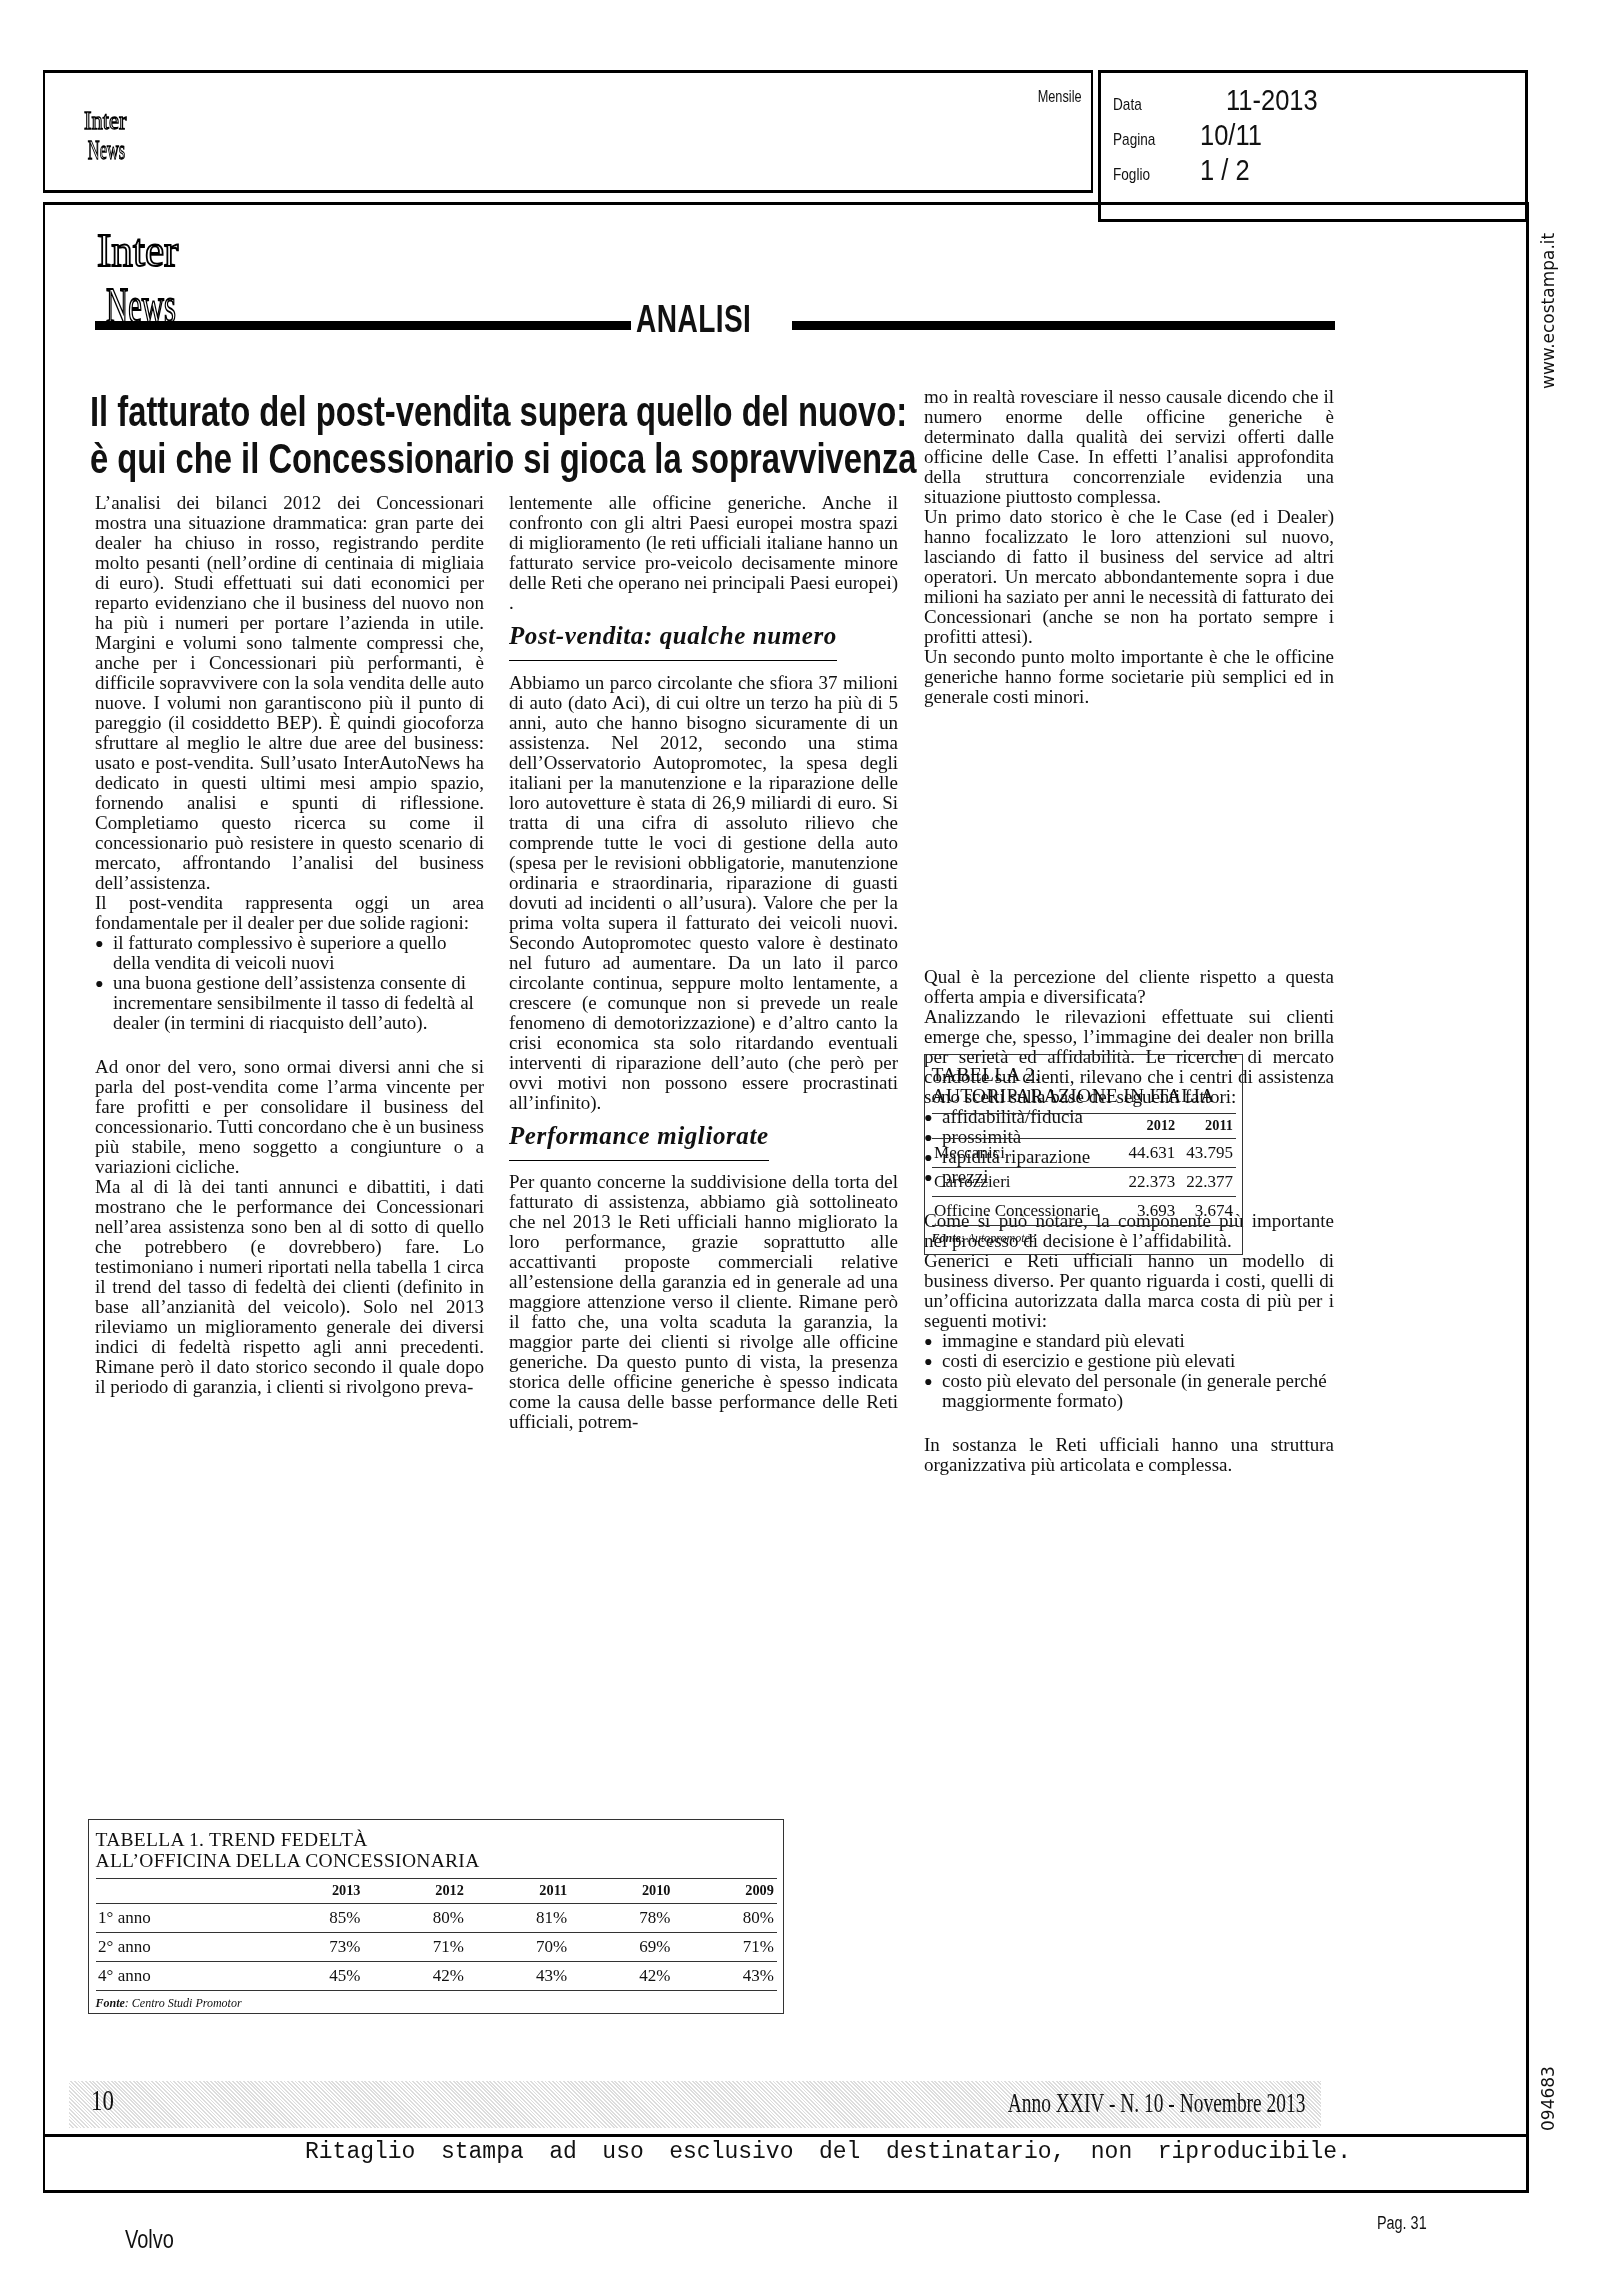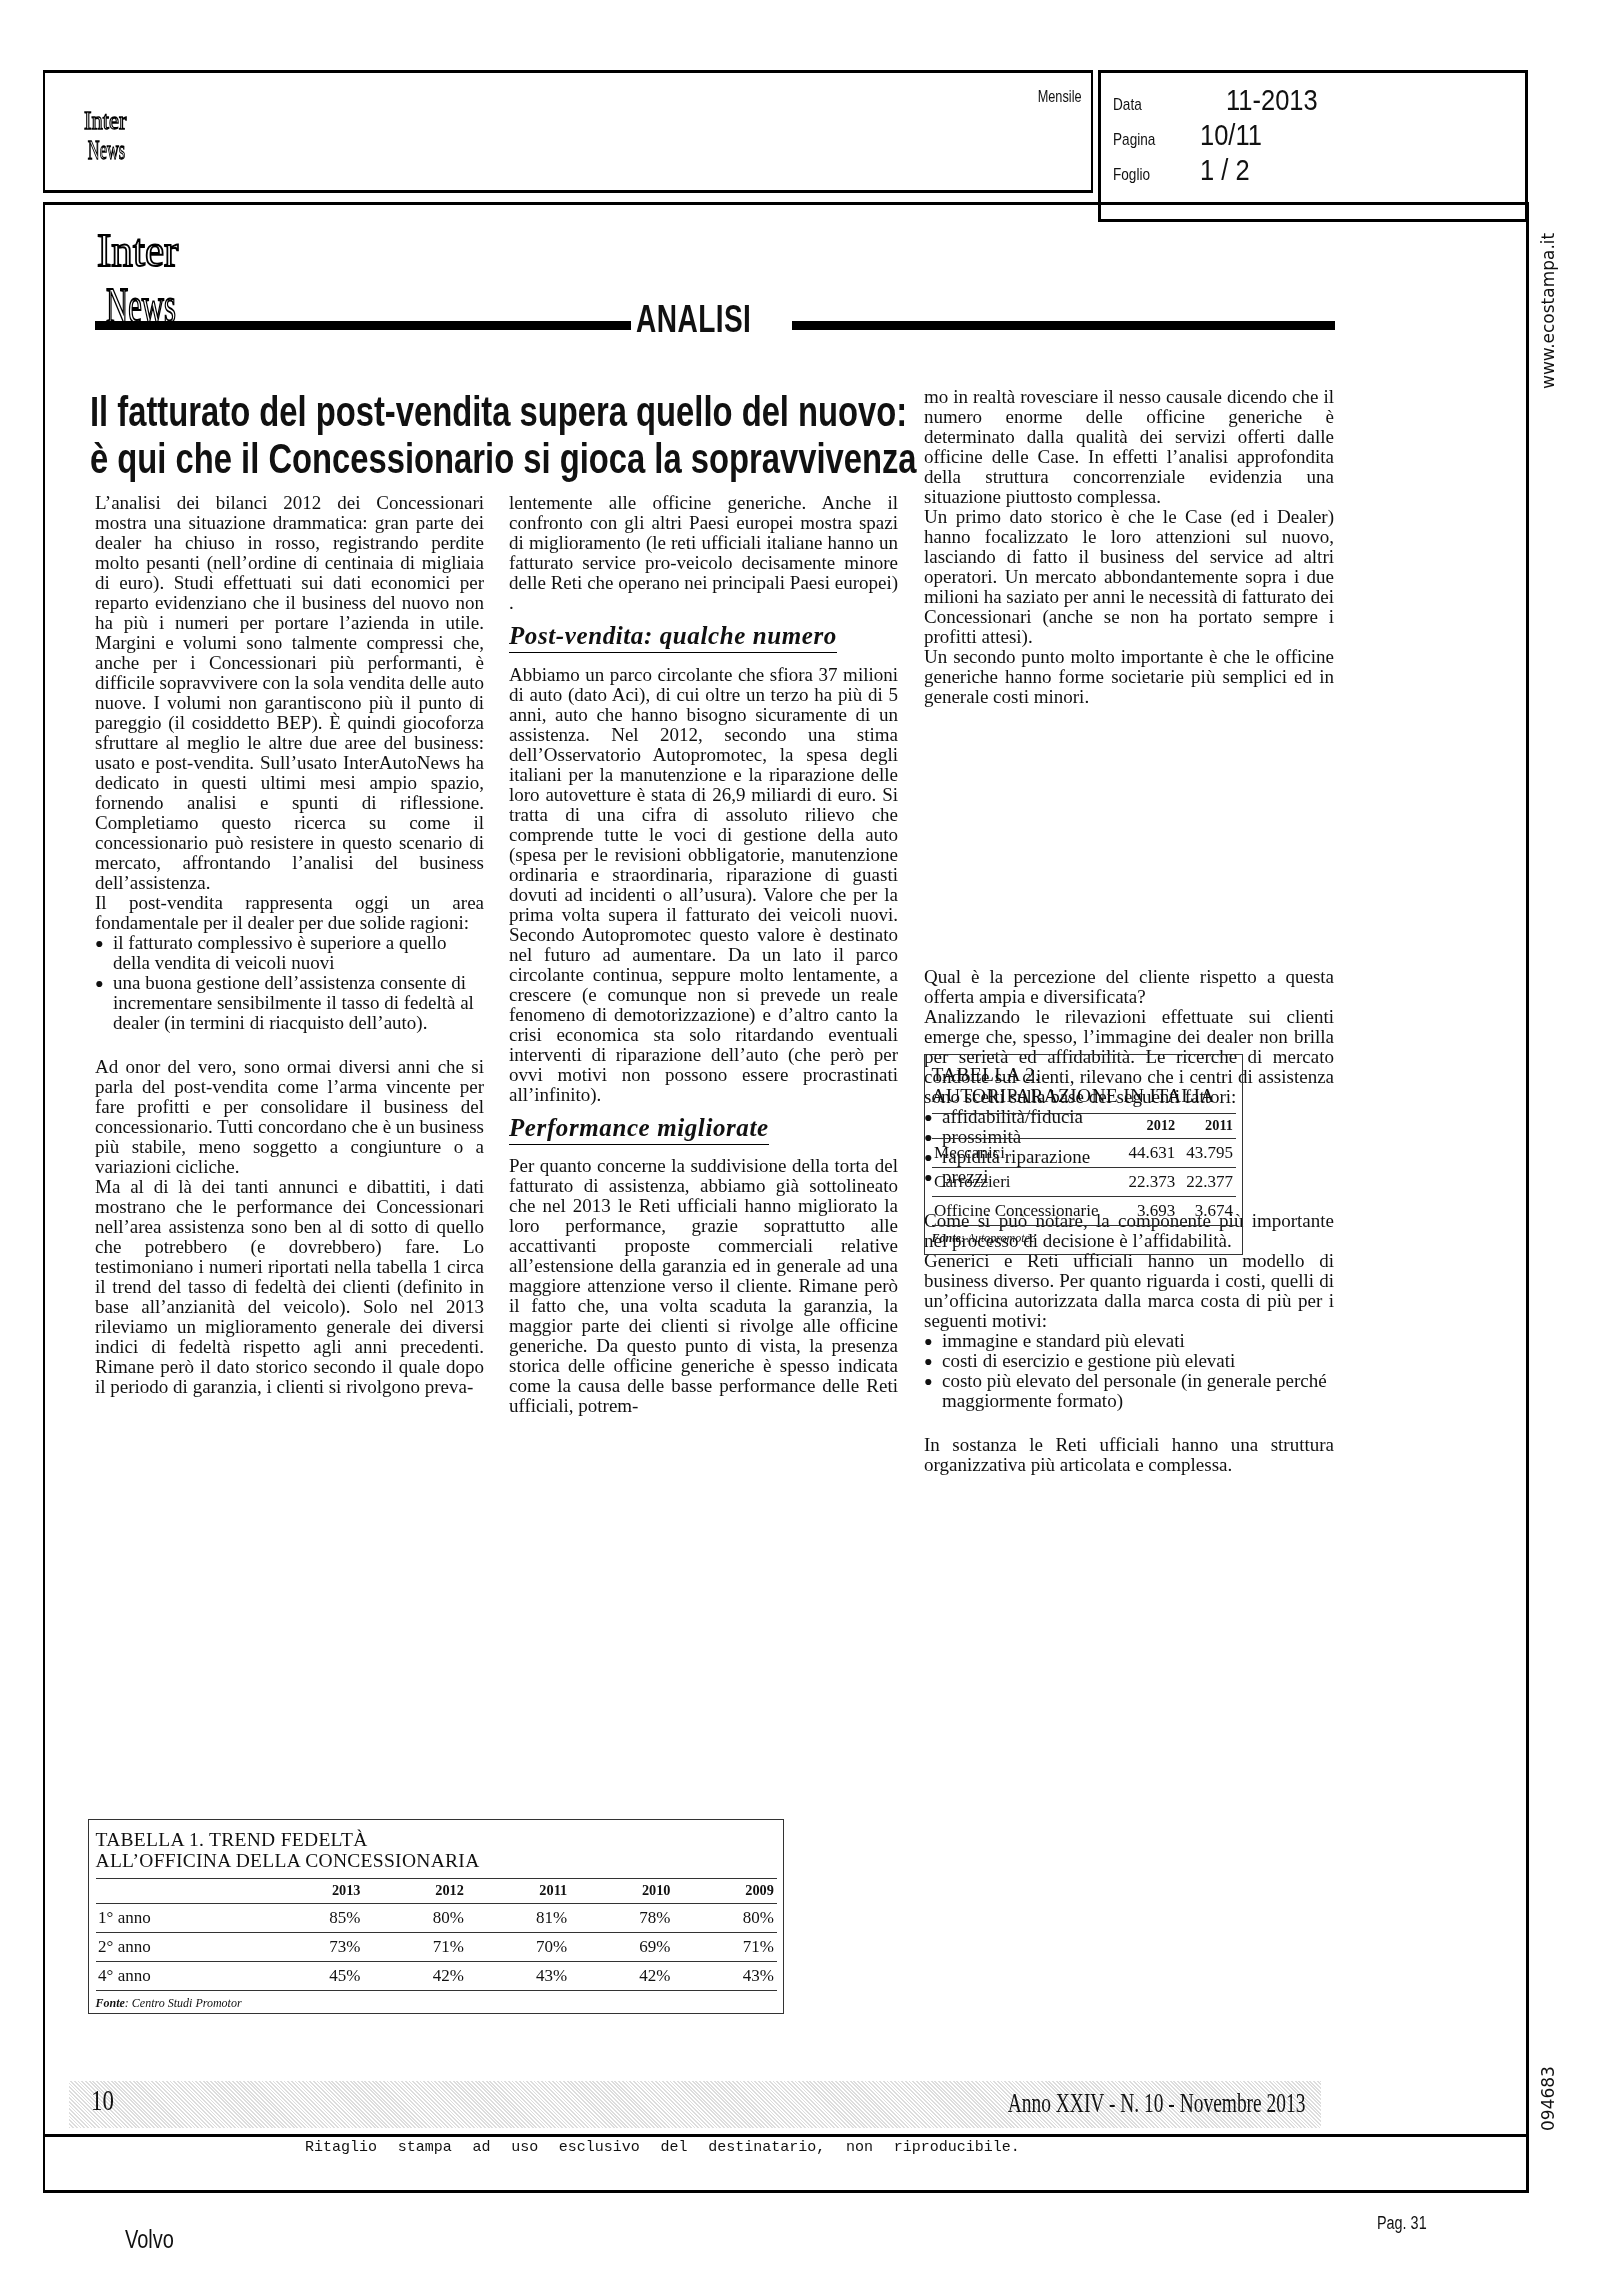--- a/index.html
+++ b/index.html
@@ -39,41 +39,41 @@
               font-family:"Liberation Sans", sans-serif; font-weight:bold; font-size:42px; line-height:47px;
               transform:scaleX(0.78); transform-origin:left top; white-space:nowrap; }
 
   .col { position:absolute; font-size:19px; line-height:20px; text-align:justify; }
   .col p { margin:0; }
   .col .gap { height:24px; }
   .col ul { margin:0; padding:0; list-style:none; }
   .col li { position:relative; padding-left:18px; text-align:left; }
   .col li::before { content:"●"; position:absolute; left:0; top:0; font-size:14.3px; }
   .subhead { font-style:italic; font-weight:bold; font-size:25px; border-bottom:1.9px solid #000;
-             display:inline-block; padding-bottom:6px; margin:13px 0 11.7px 0; letter-spacing:0.6px; }
+             display:inline-block; padding-bottom:14px; margin:13px 0 11.7px 0; letter-spacing:0.6px; }
 
   
   .tbox { position:absolute; border:1.3px solid #333; box-sizing:border-box; padding:9px 6.5px; }
   .tbox .ttl { font-size:19.5px; line-height:21px; letter-spacing:0.3px; }
   .tbl { width:100%; border-collapse:collapse; margin-top:6.5px; }
   .tbl th { font-weight:bold; font-size:14.3px; text-align:right; border-top:1.3px solid #333;
             border-bottom:1.3px solid #333; padding:3.9px 2.6px; }
   .tbl td { font-size:17px; text-align:right; border-bottom:1.3px solid #333; padding:3.9px 2.6px; }
   .tbl td:first-child, .tbl th:first-child { text-align:left; }
   .fonte { font-size:12px; font-style:italic; margin-top:5.2px; }
   .fonte b { font-weight:bold; }
 
   
   .foot-strip { position:absolute; left:69px; top:2081px; width:1252px; height:47px;
                 background:repeating-linear-gradient(45deg,#ddd 0 1.3px,#fff 1.3px 2.6px); }
   .foot-page { position:absolute; left:22px; top:3.9px; font-size:28.6px; transform:scaleX(0.8); transform-origin:left; }
   .foot-issue { position:absolute; right:15.6px; top:6.5px; font-size:27px; transform:scaleX(0.72); transform-origin:right; white-space:nowrap; }
   .foot-divider { position:absolute; left:43px; top:2134px; width:1486px; height:2.6px; background:#000; }
   .disclaimer { position:absolute; left:305px; top:2139px; font-family:"Liberation Mono", monospace;
-                font-size:15px; word-spacing:11.7px; }
+                font-size:23px; word-spacing:11.7px; }
   .brand { position:absolute; left:125px; top:2225px; font-family:"Liberation Sans", sans-serif; font-size:25px;
            transform:scaleX(0.8); transform-origin:left; }
   .pagnum { position:absolute; left:1377px; top:2213px; font-family:"Liberation Sans", sans-serif; font-size:18px;
             transform:scaleX(0.8); transform-origin:left; }
 </style>
 </head>
 <body>
 
 <div class="hdr-left">
   <svg class="logo-small" viewBox="0 0 70 100">

